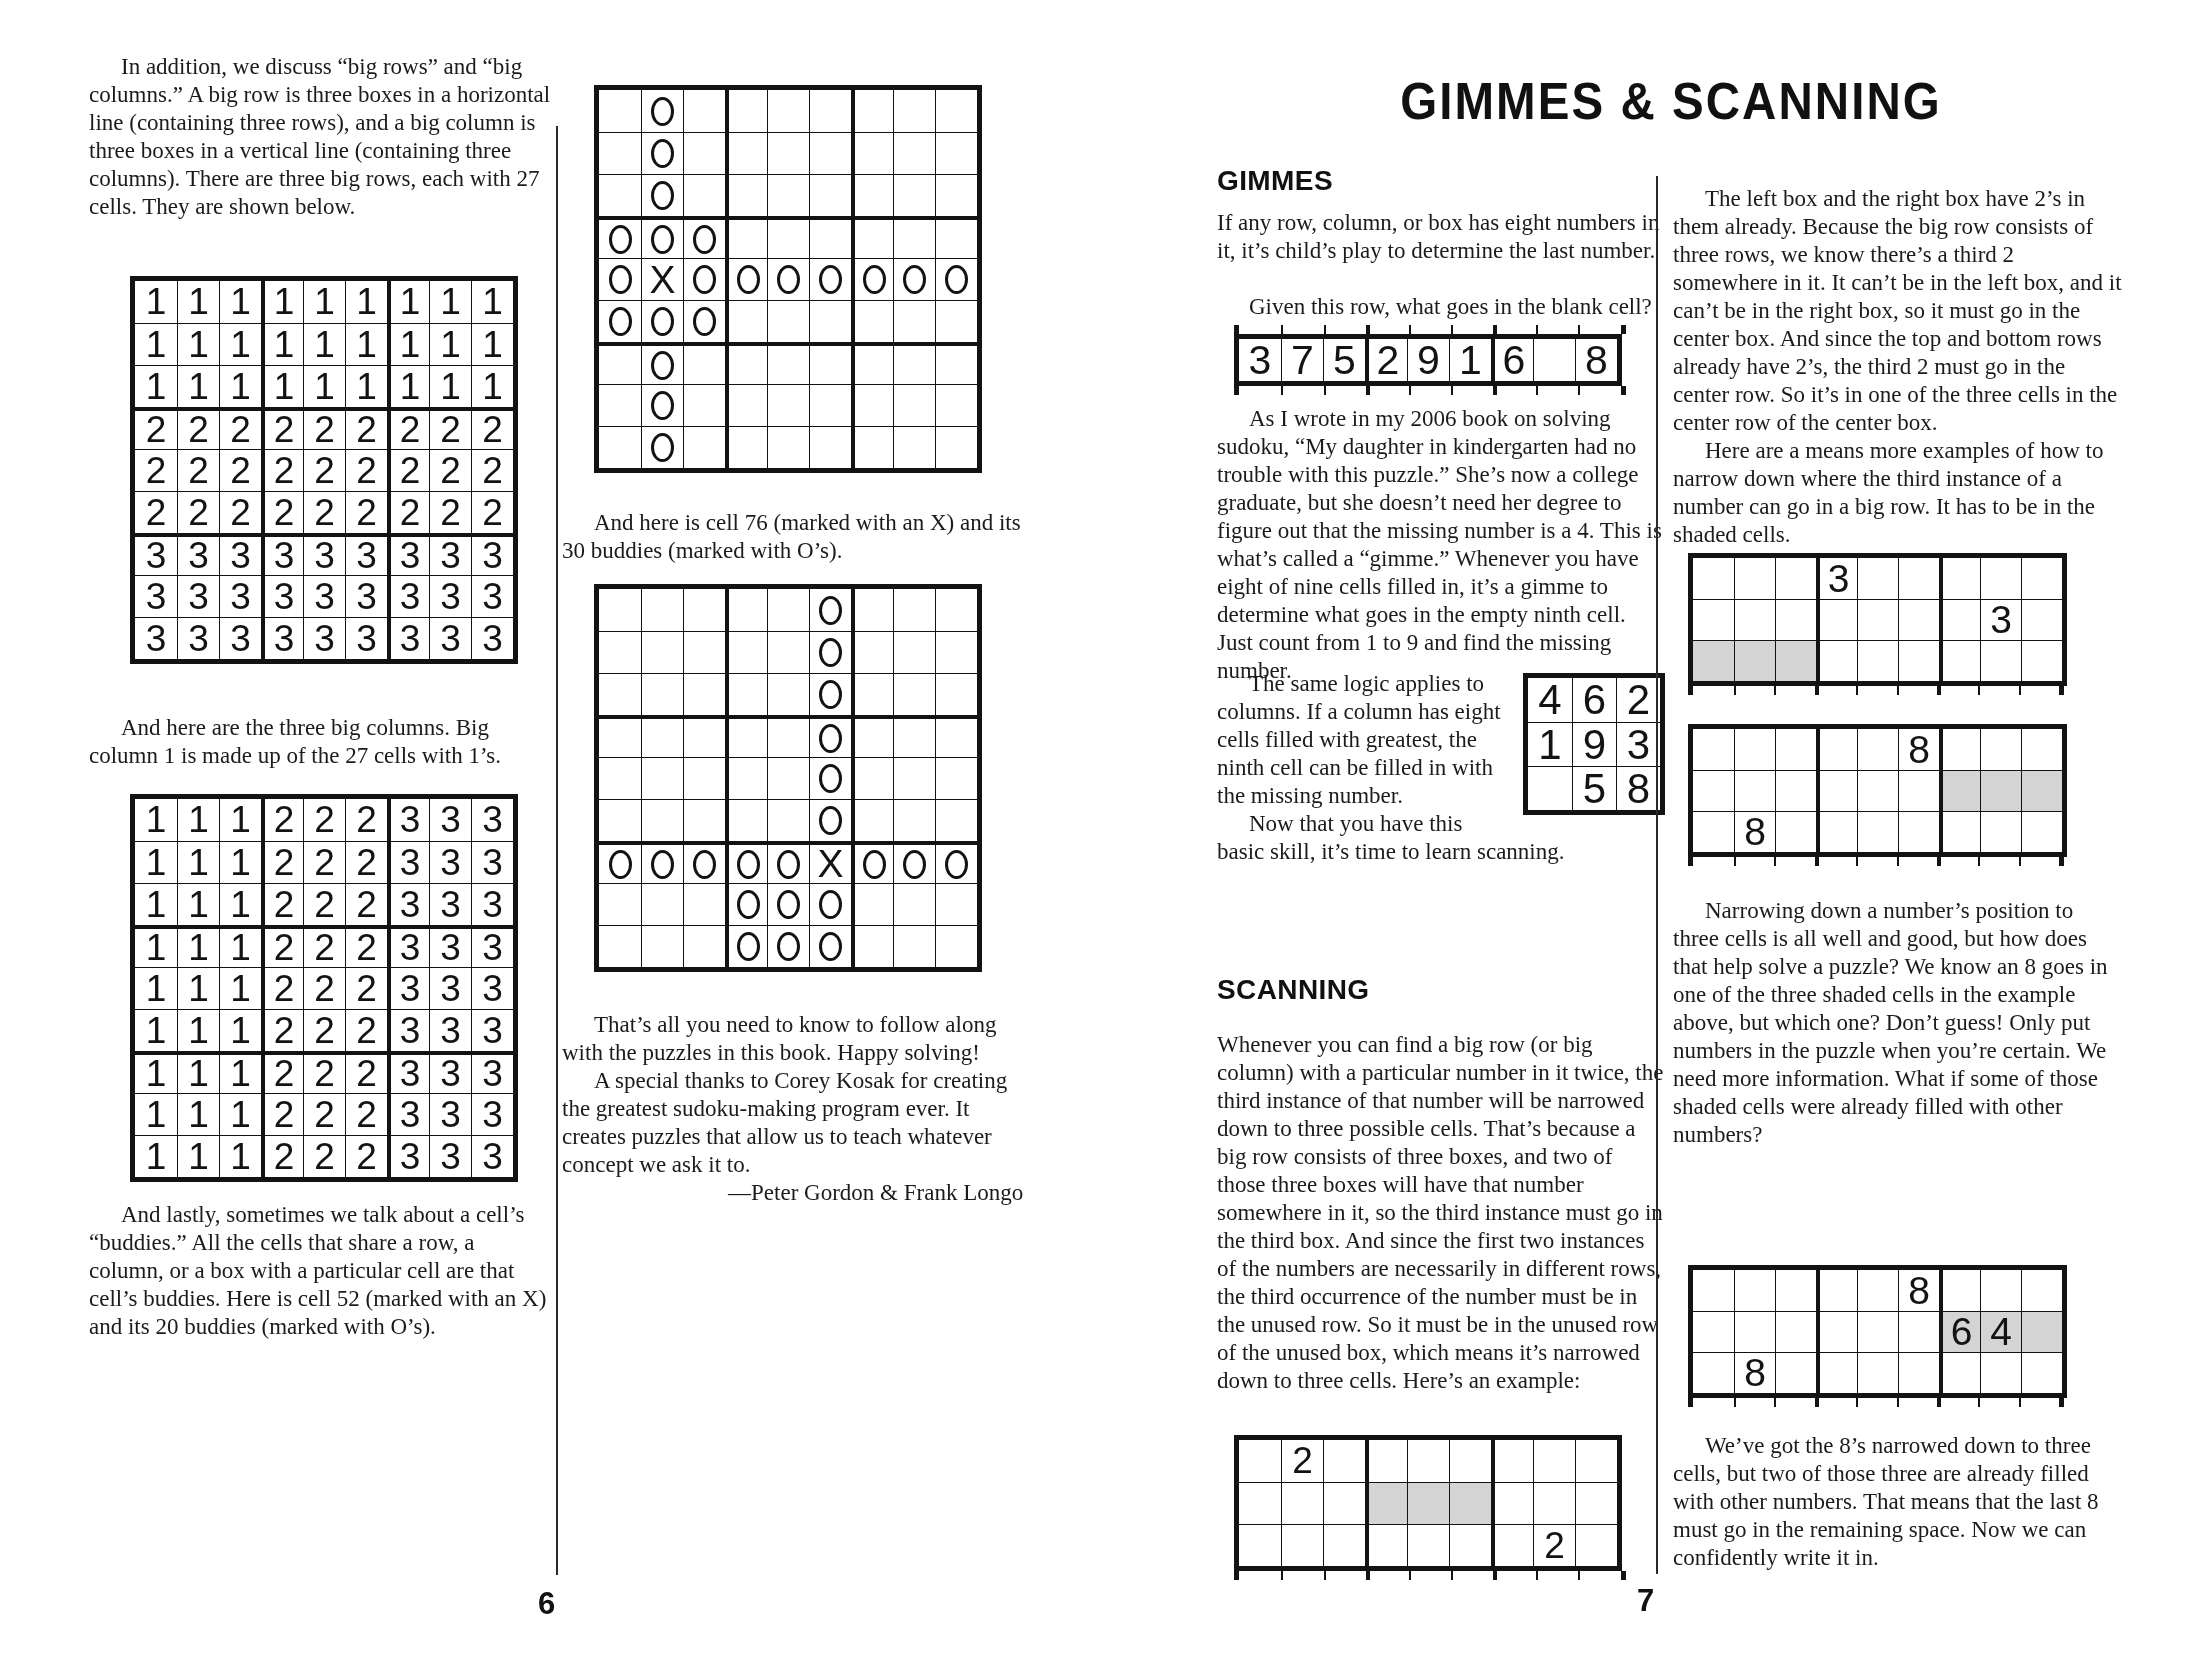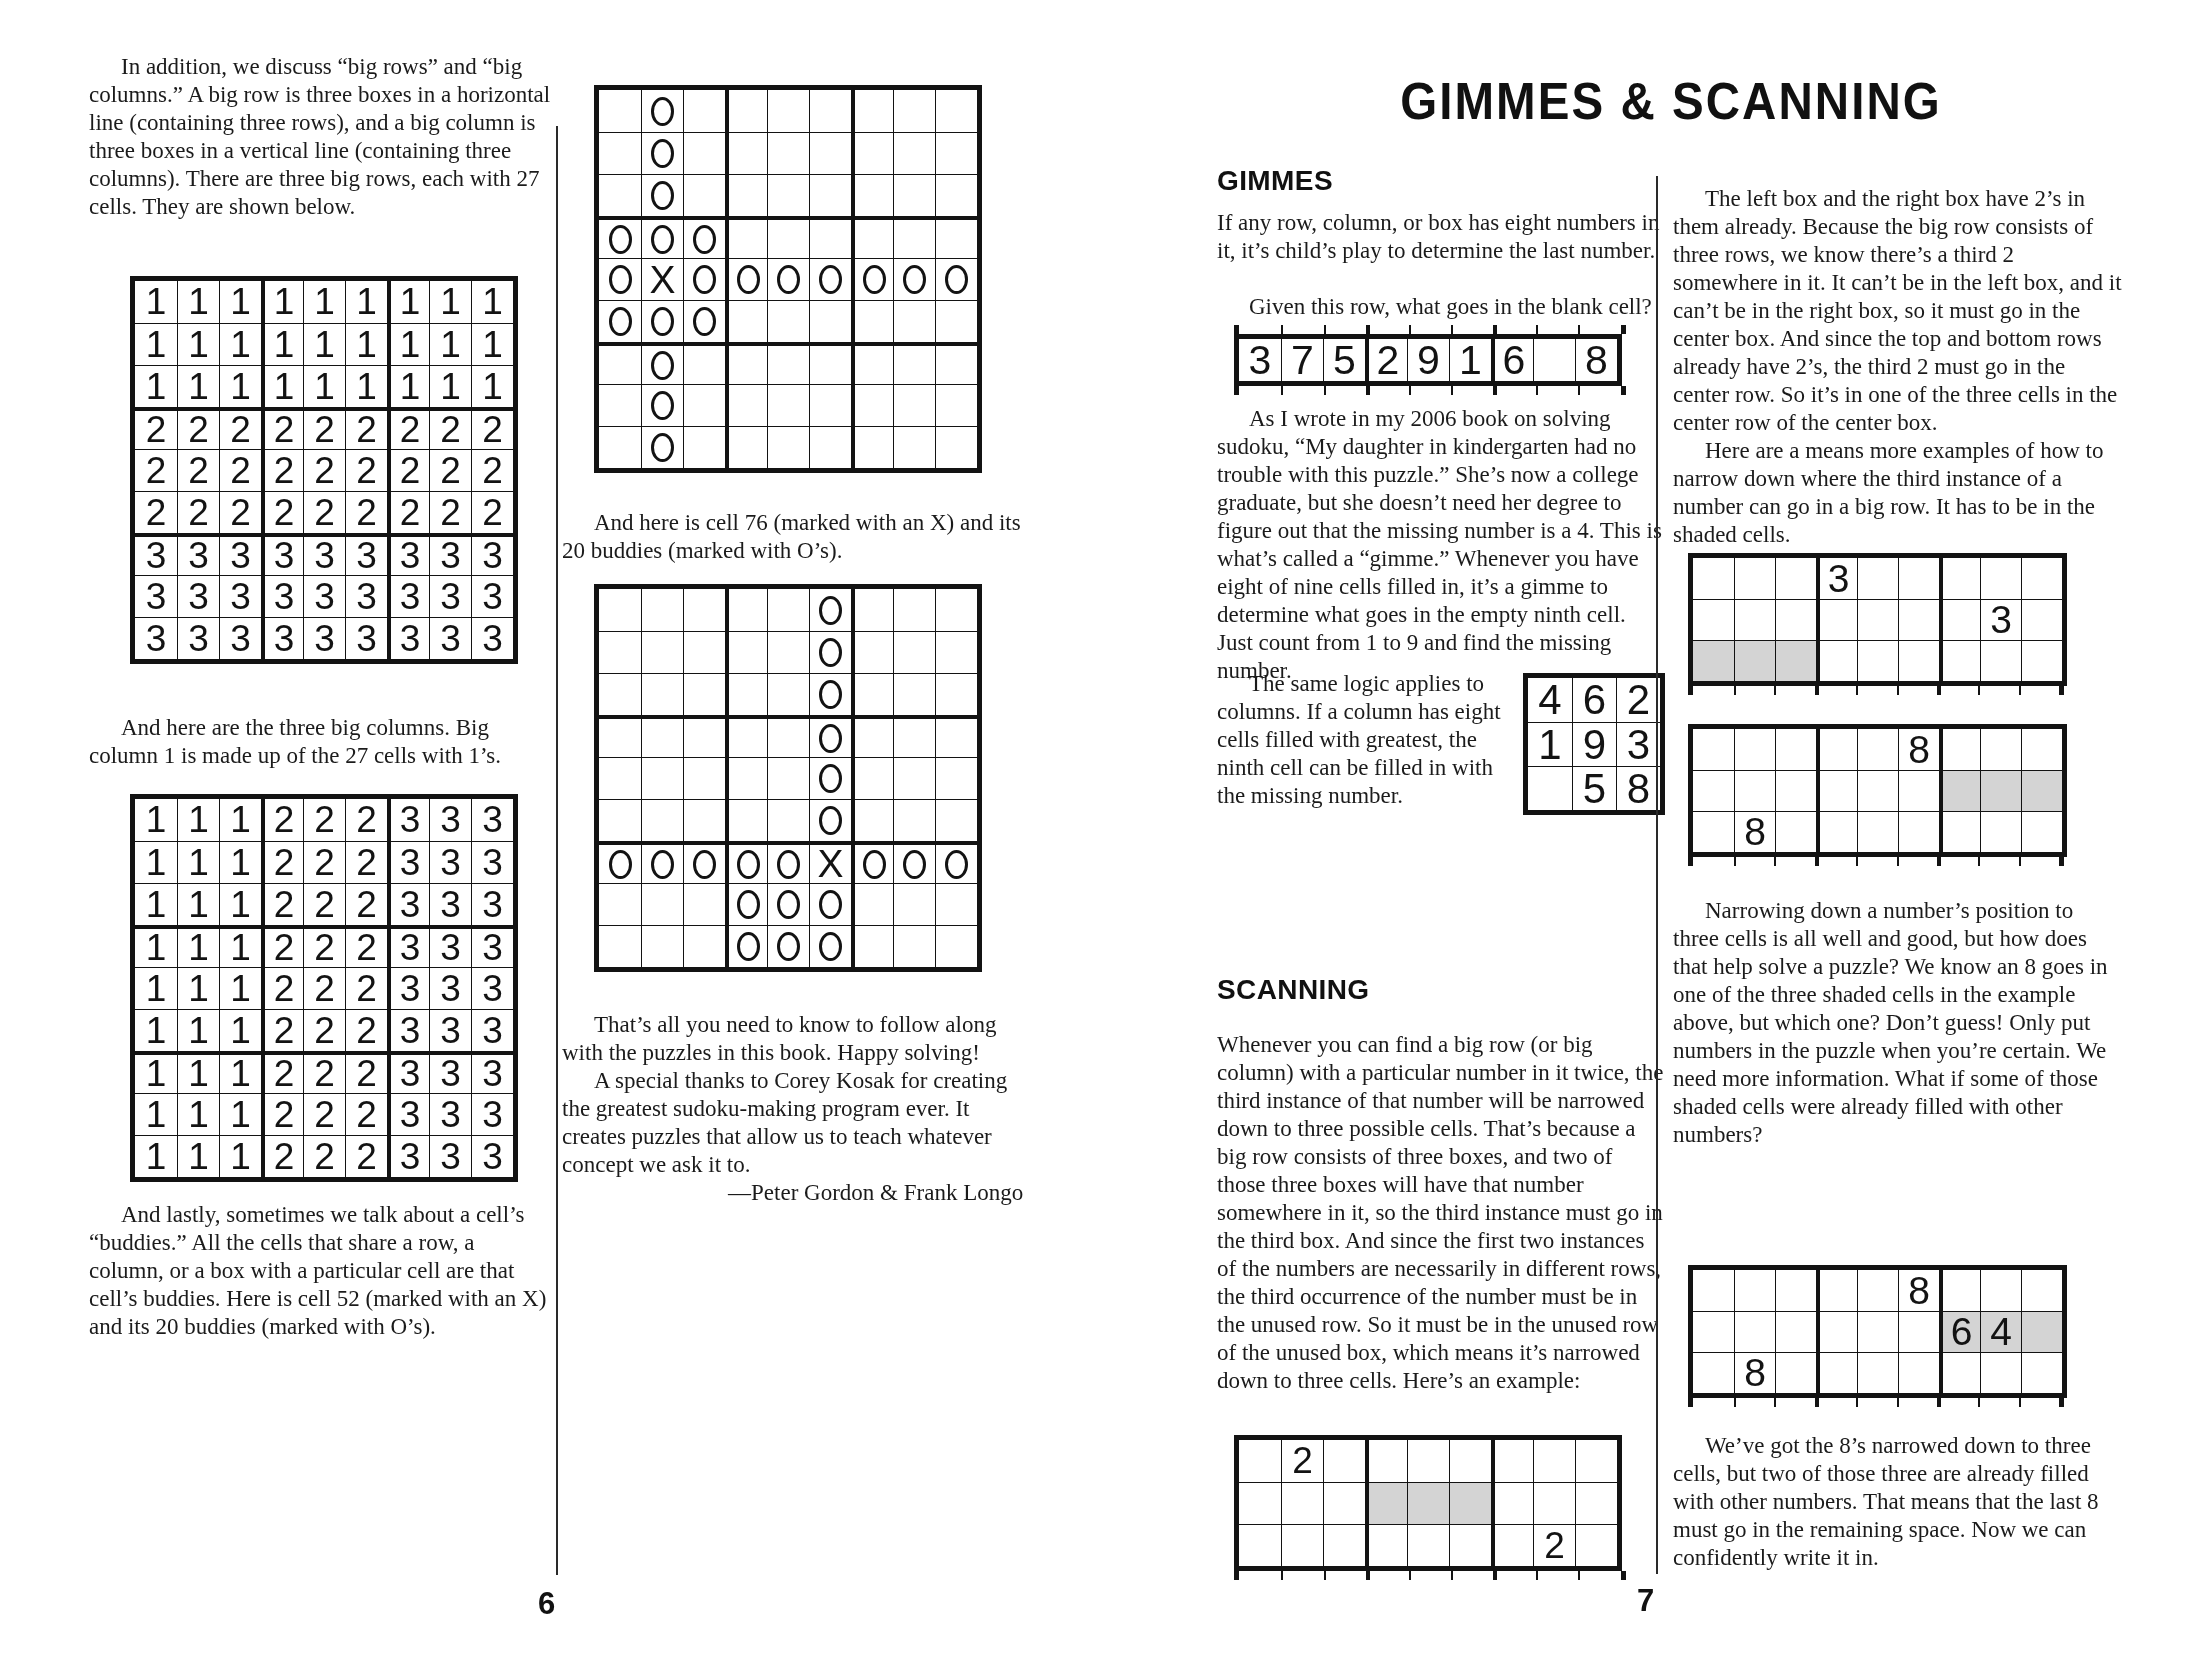--- a/index.html
+++ b/index.html
@@ -340,21 +340,21 @@
         <div class="cell" style="border-left-width: 1.7px; border-top-width: 1.7px;"></div>
         <div class="cell" style="border-left-width: 4.2px; border-top-width: 1.7px;"></div>
         <div class="cell" style="border-left-width: 1.7px; border-top-width: 1.7px;"></div>
         <div class="cell" style="border-left-width: 1.7px; border-top-width: 1.7px;"></div>
         <div class="cell" style="border-left-width: 4.2px; border-top-width: 1.7px;"></div>
         <div class="cell" style="border-left-width: 1.7px; border-top-width: 1.7px;"></div>
         <div class="cell" style="border-left-width: 1.7px; border-top-width: 1.7px;"></div>
       </div>
 
     <div class="block body-text" style="left:562px;top:509px;width:468px">
-      <p class="ind">And here is cell 76 (marked with an X) and its 20 buddies (marked with O’s).</p>
+      <p class="ind">And here is cell 76 (marked with an X) and its 30 buddies (marked with O’s).</p>
     </div>
 
     <div class="grid g50" style="left: 594px; top: 584px; grid-template-columns: repeat(9, var(--cell)); grid-auto-rows: var(--cell);">
         <div class="cell" style="border-left-width: 0px; border-top-width: 0px;"></div>
         <div class="cell" style="border-left-width: 1.7px; border-top-width: 0px;"></div>
         <div class="cell" style="border-left-width: 1.7px; border-top-width: 0px;"></div>
         <div class="cell" style="border-left-width: 4.2px; border-top-width: 0px;"></div>
         <div class="cell" style="border-left-width: 1.7px; border-top-width: 0px;"></div>
         <div class="cell" style="border-left-width: 1.7px; border-top-width: 0px;">
           <span class="omark"></span>
@@ -539,20 +539,21 @@
           <div class="cell" style="border-left-width: 1.7px; border-top-width: 0px;">6</div>
           <div class="cell" style="border-left-width: 1.7px; border-top-width: 0px;">2</div>
           <div class="cell" style="border-left-width: 0px; border-top-width: 1.7px;">1</div>
           <div class="cell" style="border-left-width: 1.7px; border-top-width: 1.7px;">9</div>
           <div class="cell" style="border-left-width: 1.7px; border-top-width: 1.7px;">3</div>
           <div class="cell" style="border-left-width: 0px; border-top-width: 1.7px;"></div>
           <div class="cell" style="border-left-width: 1.7px; border-top-width: 1.7px;">5</div>
           <div class="cell" style="border-left-width: 1.7px; border-top-width: 1.7px;">8</div>
         </div>
       <p class="ind">The same logic applies to columns. If a column has eight cells filled with greatest, the ninth cell can be filled in with the missing number.</p>
+      <p class="ind">Now that you have this basic skill, it’s time to learn scanning.</p>
     </div>
 
     <div class="sans-head" style="left:1217px;top:974px">SCANNING</div>
 
     <div class="block body-text" style="left:1217px;top:1031px;width:448px">
       <p>Whenever you can find a big row (or big column) with a particular number in it twice, the third instance of that number will be narrowed down to three possible cells. That’s because a big row consists of three boxes, and two of those three boxes will have that number somewhere in it, so the third instance must go in the third box. And since the first two instances of the numbers are necessarily in different rows, the third occurrence of the number must be in the unused row. So it must be in the unused row of the unused box, which means it’s narrowed down to three cells. Here’s an example:</p>
     </div>
 
     <div class="grid g50" style="left: 1234px; top: 1435px; grid-template-columns: repeat(9, var(--cell)); grid-auto-rows: var(--cell);">
         <div class="cell" style="border-left-width: 0px; border-top-width: 0px;"></div>

